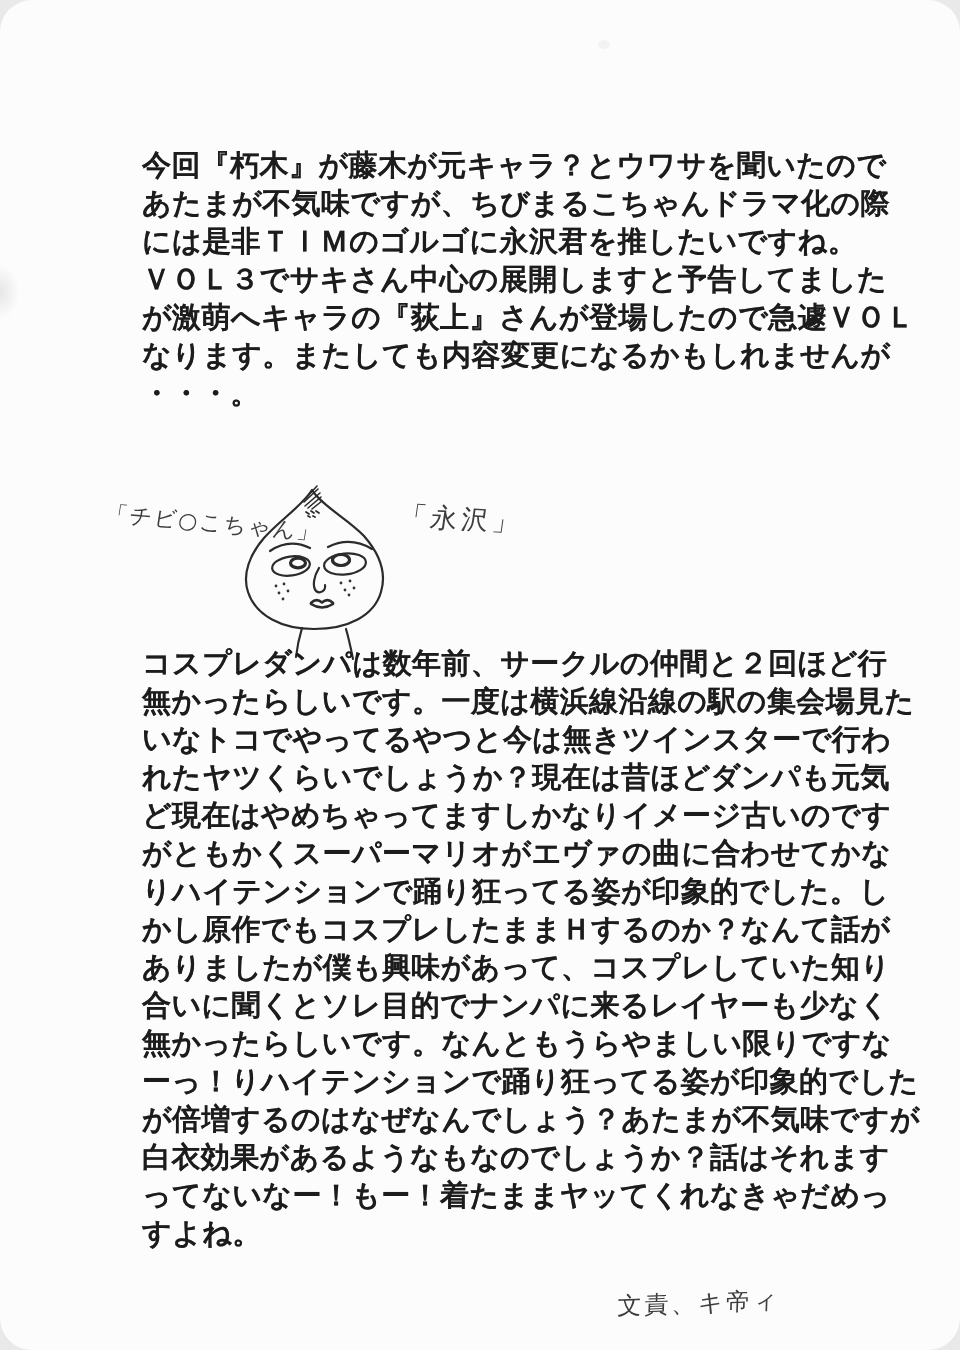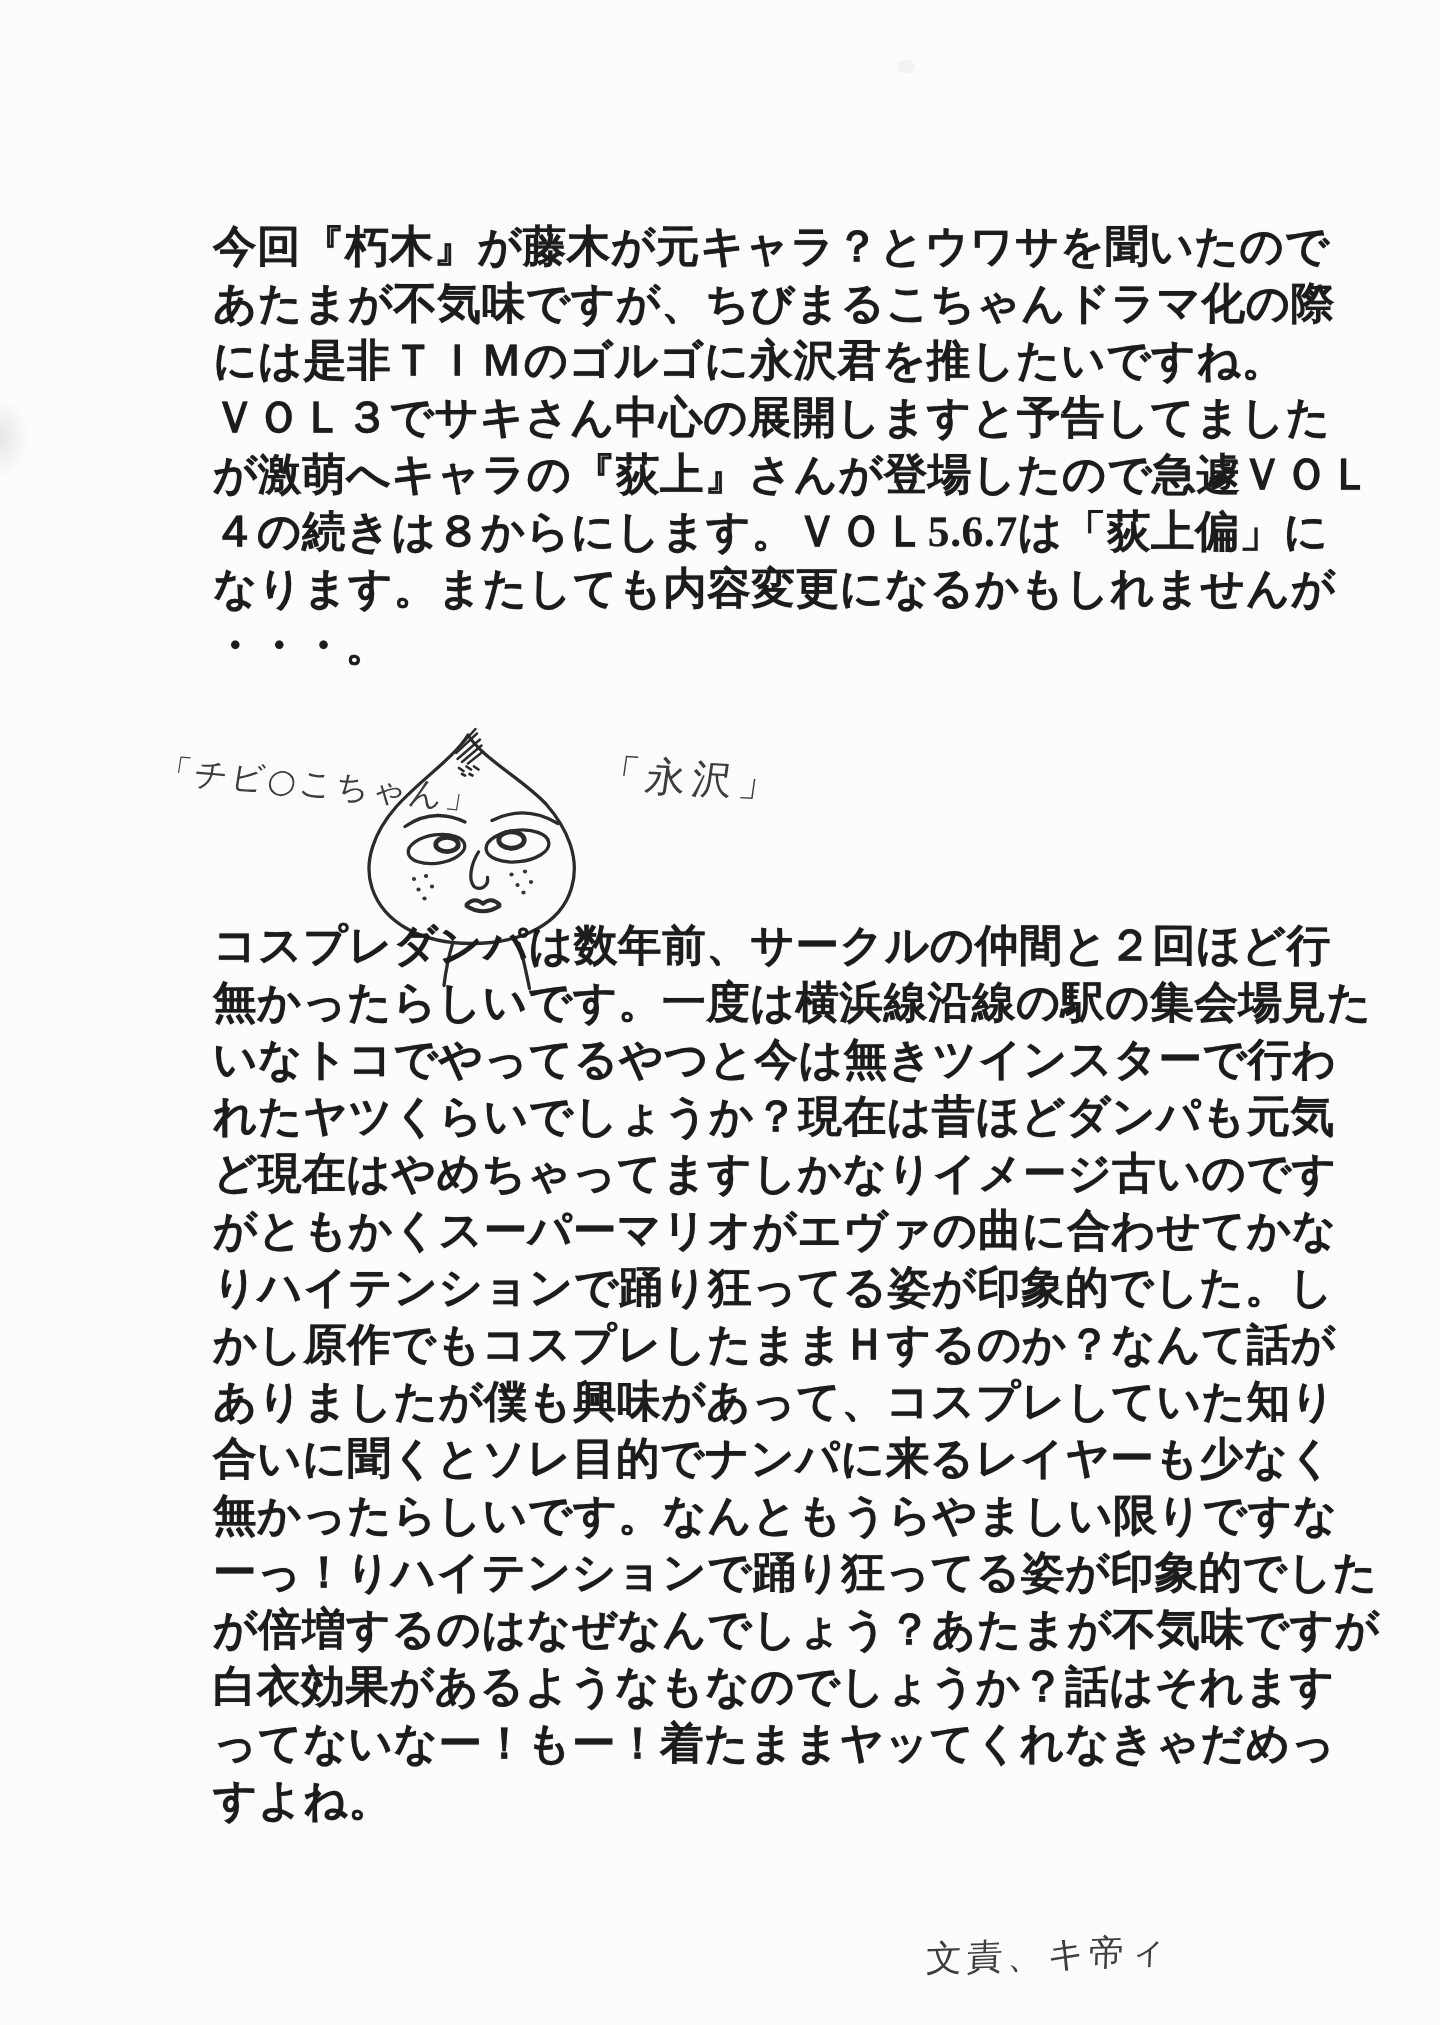--- a/index.html
+++ b/index.html
@@ -3,35 +3,36 @@
 <meta charset="utf-8">
 <style>
   html,body { margin:0; padding:0; background:#e9e9e9; }
   .page {
     position:relative;
     width:960px; height:1350px;
     margin:0 auto;
     background:#fcfcfc;
     overflow:hidden;
     font-family:"Liberation Serif","DejaVu Serif",serif;
+    border-radius:32px;
   }
   
   .textblock {
     position:absolute;
     left:142px;
     width:740px;
     color:#1c1c1c;
     font-size:29px;
     line-height:38px;
     font-weight:600;
     letter-spacing:0.4px;
     text-shadow:0 0 0.5px rgba(20,20,20,0.55);
   }
   .p1 { top:146px; }
-  .p2 { top:612px; }
+  .p2 { top:644px; }
   .tline { white-space:nowrap; height:38px; }
   
   .hand {
     position:absolute;
     font-family:"DejaVu Sans","Liberation Sans",sans-serif;
     color:#3d3d3d;
     white-space:nowrap;
     transform-origin:left top;
   }
   .label-left  { left:108px; top:499px; font-size:22px; letter-spacing:2px; transform:rotate(5deg) skewX(-4deg); }
@@ -56,21 +57,20 @@
 
   <div class="smudge-left"></div>
   <div class="speck-top"></div>
 
   <div class="textblock p1">
       <div class="tline">今回『朽木』が藤木が元キャラ？とウワサを聞いたので</div>
       <div class="tline">あたまが不気味ですが、ちびまるこちゃんドラマ化の際</div>
       <div class="tline">には是非ＴＩＭのゴルゴに永沢君を推したいですね。</div>
       <div class="tline">ＶＯＬ３でサキさん中心の展開しますと予告してました</div>
       <div class="tline">が激萌へキャラの『荻上』さんが登場したので急遽ＶＯＬ</div>
-      <div class="tline">４の続きは８からにします。ＶＯＬ5.6.7は「荻上偏」に</div>
       <div class="tline">なります。またしても内容変更になるかもしれませんが</div>
       <div class="tline">・・・。</div>
     </div>
 
   <svg class="drawing" viewBox="0 0 205 195">
     <g fill="none" stroke="#2b2b2b" stroke-width="2.2" stroke-linecap="round" stroke-linejoin="round">
 
       <path d="M90,14 C80,30 58,44 42,62 C28,78 20,98 26,116 C34,140 60,153 92,153 C126,153 152,140 159,116 C165,96 156,76 142,60 C126,43 100,30 90,14 Z"></path>
 
       <path d="M84,22 L95,10" stroke-width="1.6"></path>

